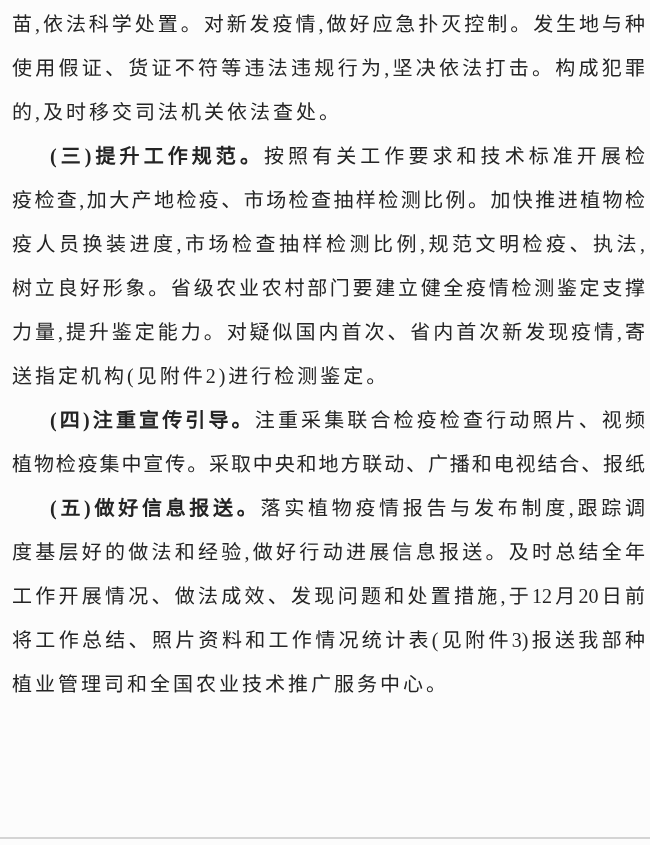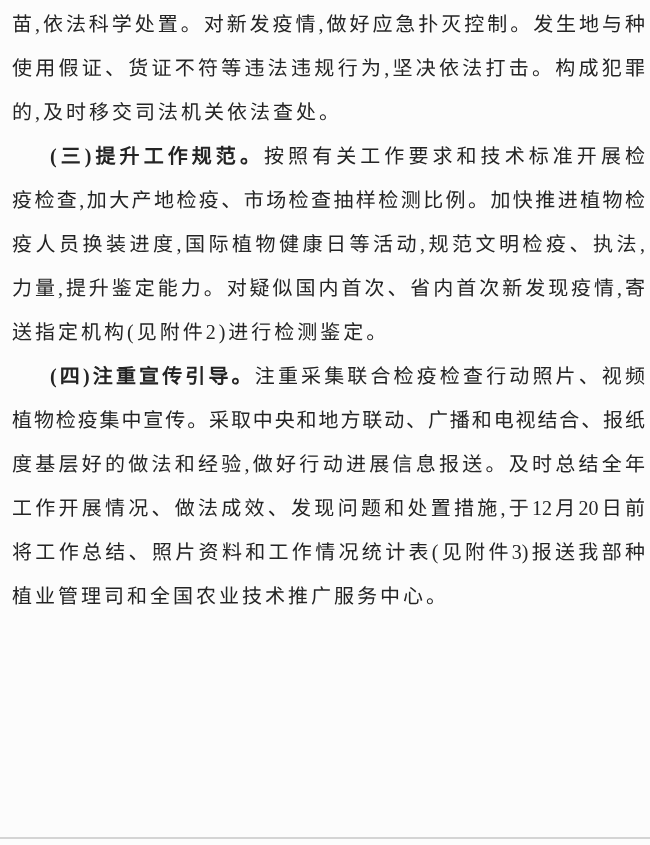--- a/index.html
+++ b/index.html
@@ -69,29 +69,31 @@
 <div class="page">
   <div class="doc-body">
       <div class="paragraph">
         <div class="line fill">苗,依法科学处置。对新发疫情,做好应急扑灭控制。发生地与种</div>
         <div class="line fill">使用假证、货证不符等违法违规行为,坚决依法打击。构成犯罪</div>
         <div class="line last">的,及时移交司法机关依法查处。</div>
       </div>
       <div class="paragraph">
         <div class="line fill indent"><b class="lead">(三)提升工作规范。</b>按照有关工作要求和技术标准开展检</div>
         <div class="line fill">疫检查,加大产地检疫、市场检查抽样检测比例。加快推进植物检</div>
-        <div class="line fill">疫人员换装进度,国际植物健康日等活动,规范文明检疫、执法,</div>
+        <div class="line fill">疫人员换装进度,市场检查抽样检测比例,规范文明检疫、执法,</div>
+        <div class="line fill">树立良好形象。省级农业农村部门要建立健全疫情检测鉴定支撑</div>
         <div class="line fill">力量,提升鉴定能力。对疑似国内首次、省内首次新发现疫情,寄</div>
         <div class="line last">送指定机构(见附件2)进行检测鉴定。</div>
       </div>
       <div class="paragraph">
         <div class="line fill indent"><b class="lead">(四)注重宣传引导。</b>注重采集联合检疫检查行动照片、视频</div>
         <div class="line fill">植物检疫集中宣传。采取中央和地方联动、广播和电视结合、报纸</div>
       </div>
       <div class="paragraph">
+        <div class="line fill indent"><b class="lead">(五)做好信息报送。</b>落实植物疫情报告与发布制度,跟踪调</div>
         <div class="line fill">度基层好的做法和经验,做好行动进展信息报送。及时总结全年</div>
         <div class="line fill">工作开展情况、做法成效、发现问题和处置措施,于12月20日前</div>
         <div class="line fill">将工作总结、照片资料和工作情况统计表(见附件3)报送我部种</div>
         <div class="line last">植业管理司和全国农业技术推广服务中心。</div>
       </div>
     </div>
   <div class="page-edge"></div>
 </div>
 
 </body></html>

